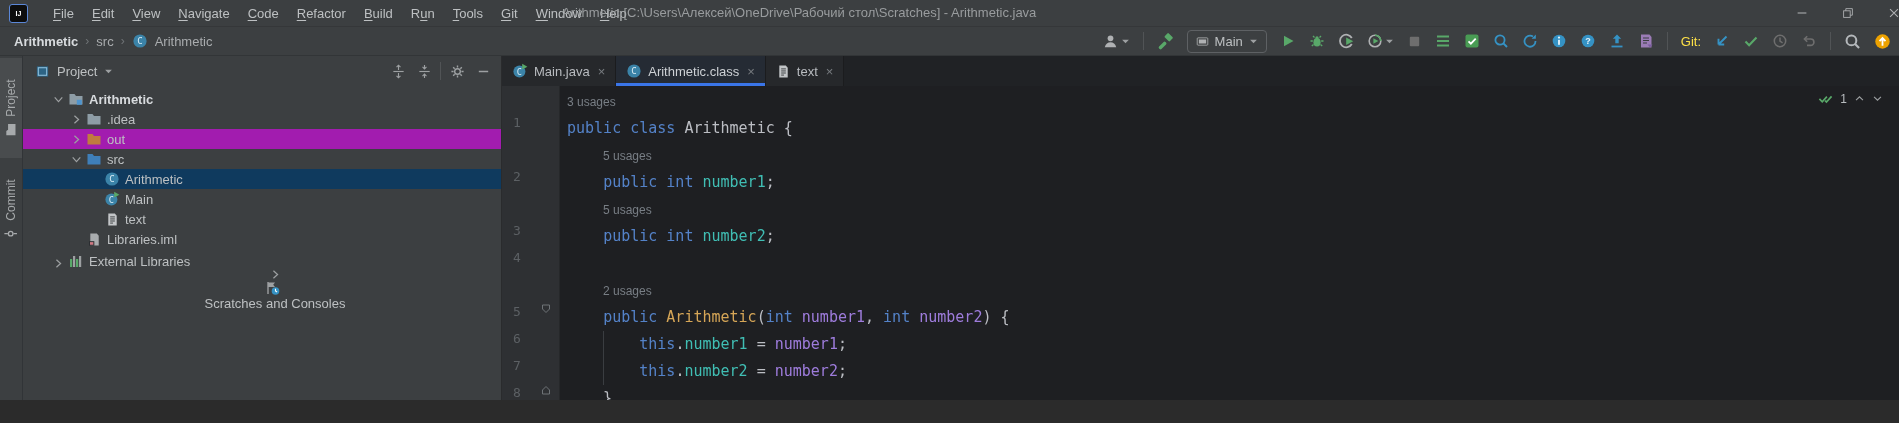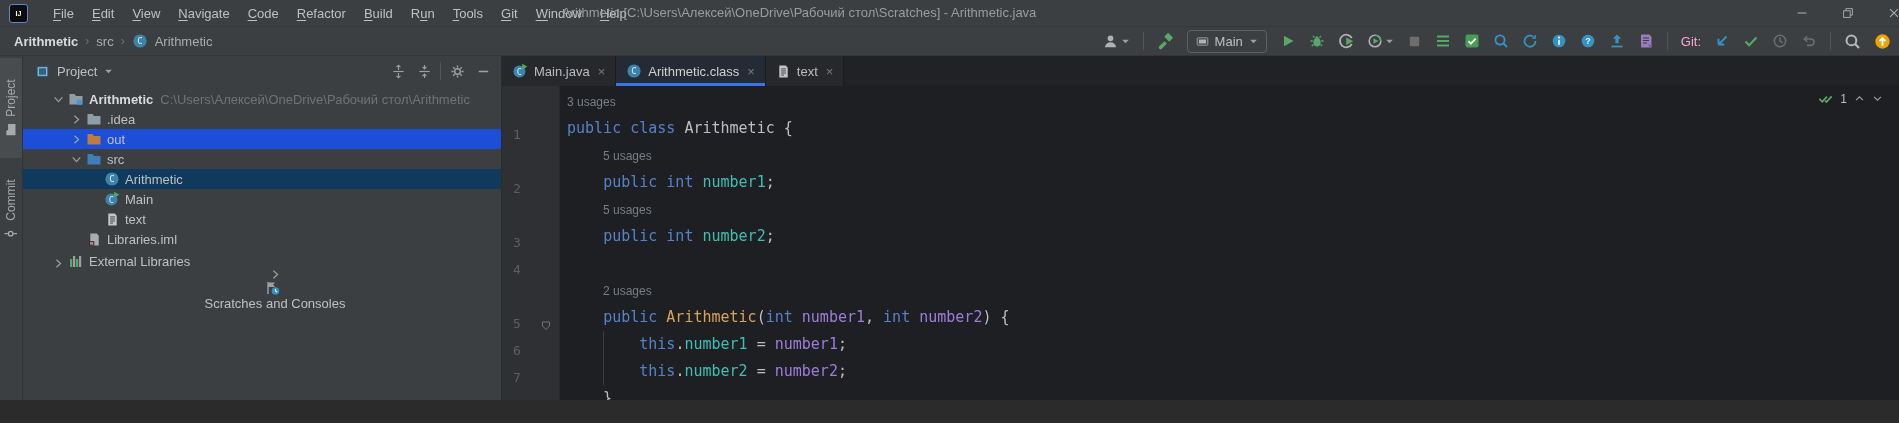--- a/index.html
+++ b/index.html
@@ -20,55 +20,55 @@
            padding:0 6px 0 14px;border-bottom:1px solid #323537}
   .crumbs{display:flex;align-items:center;gap:7px}
   .crumb-root{font-weight:bold;color:#D8DBDE}
   .crumb{color:#A9ACAE}
   .crumb-sep{color:#6F7376;font-size:12px}
   .actions{display:flex;align-items:center;gap:13px;padding-right:2px}
   .tbtn{display:flex;align-items:center;gap:2px}
   .sep{width:1px;height:18px;background:#515456;flex:none}
   .combo{height:21px;border:1px solid #5E6164;border-radius:4px;display:flex;align-items:center;gap:6px;
          padding:0 8px;color:#BDC0C2}
-  .git-label{color:#f9a8d4}
+  .git-label{color:#fde047}
   
   .main{display:flex;height:369px}
   .stripe{width:22px;background:#3C3F41;border-right:1px solid #313437;display:flex;flex-direction:column;
           align-items:center;padding-top:2px;flex:none}
   .stripe-btn{width:22px;display:flex;align-items:center;justify-content:center}
   .stripe-btn.active{background:#494C4E}
   .rot{transform:rotate(-90deg);display:flex;align-items:center;gap:6px;font-size:12px;color:#A7AAAC;white-space:nowrap}
   
   .panel{width:478px;display:flex;flex-direction:column;background:#3C3F41;flex:none}
   .panel-header{height:30px;display:flex;align-items:center;padding:0 8px 0 12px;gap:7px;flex:none}
   .panel-title{display:flex;align-items:center;gap:7px;color:#BDC0C2}
   .phbtn{display:flex;align-items:center;justify-content:center;width:20px;height:20px}
   .tree{flex:1;padding-top:3px;overflow:hidden}
   .trow{height:20px;display:flex;align-items:center}
   .trow.sel{background:#0F3A5E}
-  .trow.hov{background:#1d4ed8}
+  .trow.hov{background:#a21caf}
   .chev{width:18px;display:flex;justify-content:center;flex:none}
   .ticon{width:18px;display:flex;justify-content:center;margin-right:4px;flex:none}
   .tlabel{color:#BDC0C2;white-space:nowrap}
   .tlabel.bold{font-weight:bold;color:#D8DBDE}
   .tsuffix{color:#6F7376;margin-left:7px;white-space:nowrap}
   
   .editor{flex:1;display:flex;flex-direction:column;border-left:1px solid #2A2B2D;min-width:0}
   .tabbar{height:30px;background:#202225;display:flex;flex:none}
   .tab{height:30px;display:flex;align-items:center;gap:6px;padding:0 10px;background:#26282B;
        border-right:1px solid #1B1C1E;color:#B9BCC0;position:relative}
   .tab.active{background:#252B34;color:#CDD1D5}
   .tab.active::after{content:"";position:absolute;left:0;right:0;bottom:0;height:3px;background:#3A75E8}
   .tab .x{color:#787C80;margin-left:2px}
   .ed-body{flex:1;position:relative;background:#1E1F22;overflow:hidden;
            font-family:"DejaVu Sans Mono","Liberation Mono",monospace}
   .gutter-bg{position:absolute;left:0;top:0;bottom:0;width:57px;background:#2E3033;border-right:1px solid #26282A}
   .rows{position:relative;padding-top:2px}
-  .crow{height:27px;display:flex;align-items:flex-end}
+  .crow{height:27px;display:flex;align-items:flex-start}
   .ln{width:30px;text-align:center;font-size:13px;color:#5C6064;flex:none}
   .fold{width:27px;display:flex;justify-content:center;align-items:center;flex:none}
   .codeline{padding-left:8px;white-space:pre;font-size:15px;color:#BCBEC4;flex:1;height:27px;line-height:27px;min-width:0}
   .codeline.guide{background-image:linear-gradient(#3A3D41,#3A3D41);background-size:1px 27px;
                   background-position:44px 0;background-repeat:no-repeat}
   .inlay-text{font-family:"Liberation Sans",sans-serif;font-size:12px;color:#787E85;display:inline-block}
   .inspection{position:absolute;top:5px;right:16px;display:flex;align-items:center;gap:7px;
               font-family:"Liberation Sans",sans-serif;font-size:12px;color:#B8BCBF}
 </style>
 </head>
@@ -352,21 +352,20 @@
                 <path d="M2.5 5l5.5 6 5.5-6" fill="none" stroke="#9DA0A2" stroke-width="1.8"></path>
               </svg>
             </span>
             <span class="ticon">
               <svg width="16" height="16" viewBox="0 0 16 16" xmlns="http://www.w3.org/2000/svg">
                 <path d="M1.5 3h5l1.5 2h6.5v8.5h-13z" fill="#8E9DA6"></path>
                 <rect x="8.8" y="8.8" width="5" height="5" fill="#4E94CE"></rect>
               </svg>
             </span>
             <span class="tlabel bold">Arithmetic</span>
-            <span class="tsuffix">C:\Users\Алексей\OneDrive\Рабочий стол\Arithmetic</span>
           </div>
           <div class="trow" style="padding-left: 44px;">
             <span class="chev">
               <svg width="11" height="11" viewBox="0 0 16 16">
                 <path d="M5 2.5l6 5.5-6 5.5" fill="none" stroke="#9DA0A2" stroke-width="1.8"></path>
               </svg>
             </span>
             <span class="ticon">
               <svg width="16" height="16" viewBox="0 0 16 16" xmlns="http://www.w3.org/2000/svg">
                 <path d="M1.5 3h5l1.5 2h6.5v8.5h-13z" fill="#8E9DA6"></path>

